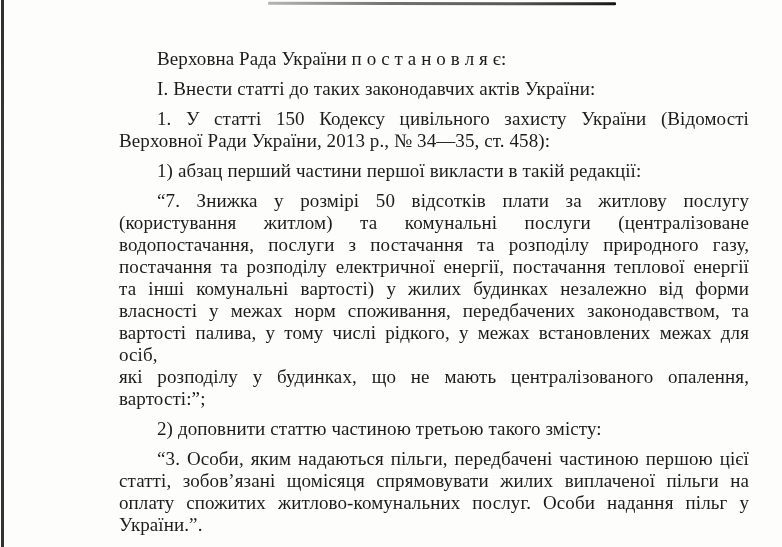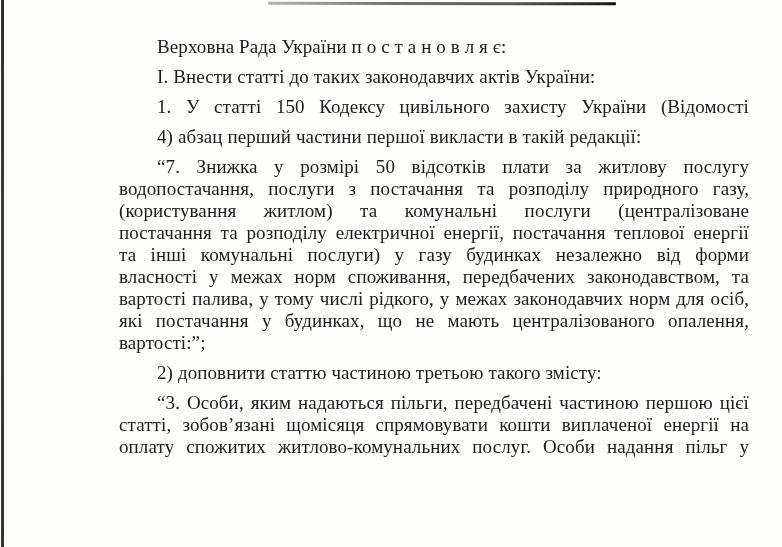--- a/index.html
+++ b/index.html
@@ -36,21 +36,21 @@
       rgba(70,70,70,0.9) 70%,
       #1f1f1f 97%,
       #111);
     transform: rotate(0.12deg);
     border-radius: 1px;
   }
   
   .doc-body {
     position: absolute;
     left: 119px;
-    top: 36px;
+    top: 48px;
     width: 630px;
     font-size: 19px;
     line-height: 22px;
     color: #1c1c1c;
     letter-spacing: 0.1px;
   }
   .para {
     margin: 0 0 8px 0;
   }
   .para:last-child {
@@ -76,37 +76,39 @@
   <div class="scan-top-line"></div>
   <div class="doc-body">
       <div class="para">
         <div class="line first">Верховна Рада України п о с т а н о в л я є:</div>
       </div>
       <div class="para">
         <div class="line first">І. Внести статті до таких законодавчих актів України:</div>
       </div>
       <div class="para">
         <div class="line first fill">1. У статті 150 Кодексу цивільного захисту України (Відомості</div>
+        <div class="line">Верховної Ради України, 2013 р., № 34—35, ст. 458):</div>
       </div>
       <div class="para">
-        <div class="line first">4) абзац перший частини першої викласти в такій редакції:</div>
+        <div class="line first">1) абзац перший частини першої викласти в такій редакції:</div>
       </div>
       <div class="para">
         <div class="line first fill">“7. Знижка у розмірі 50 відсотків плати за житлову послугу</div>
+        <div class="line fill">(користування житлом) та комунальні послуги (централізоване</div>
         <div class="line fill">водопостачання, послуги з постачання та розподілу природного газу,</div>
-        <div class="line fill">(користування житлом) та комунальні послуги (централізоване</div>
         <div class="line fill">постачання та розподілу електричної енергії, постачання теплової енергії</div>
-        <div class="line fill">та інші комунальні послуги) у газу будинках незалежно від форми</div>
+        <div class="line fill">та інші комунальні вартості) у жилих будинках незалежно від форми</div>
         <div class="line fill">власності у межах норм споживання, передбачених законодавством, та</div>
-        <div class="line fill">вартості палива, у тому числі рідкого, у межах законодавчих норм для осіб,</div>
-        <div class="line fill">які постачання у будинках, що не мають централізованого опалення,</div>
+        <div class="line fill">вартості палива, у тому числі рідкого, у межах встановлених межах для осіб,</div>
+        <div class="line fill">які розподілу у будинках, що не мають централізованого опалення,</div>
         <div class="line">вартості:”;</div>
       </div>
       <div class="para">
         <div class="line first">2) доповнити статтю частиною третьою такого змісту:</div>
       </div>
       <div class="para">
         <div class="line first fill">“3. Особи, яким надаються пільги, передбачені частиною першою цієї</div>
-        <div class="line fill">статті, зобов’язані щомісяця спрямовувати кошти виплаченої енергії на</div>
+        <div class="line fill">статті, зобов’язані щомісяця спрямовувати жилих виплаченої пільги на</div>
         <div class="line fill">оплату спожитих житлово-комунальних послуг. Особи надання пільг у</div>
+        <div class="line">України.”.</div>
       </div>
     </div>
 </div>
 
 </body></html>

